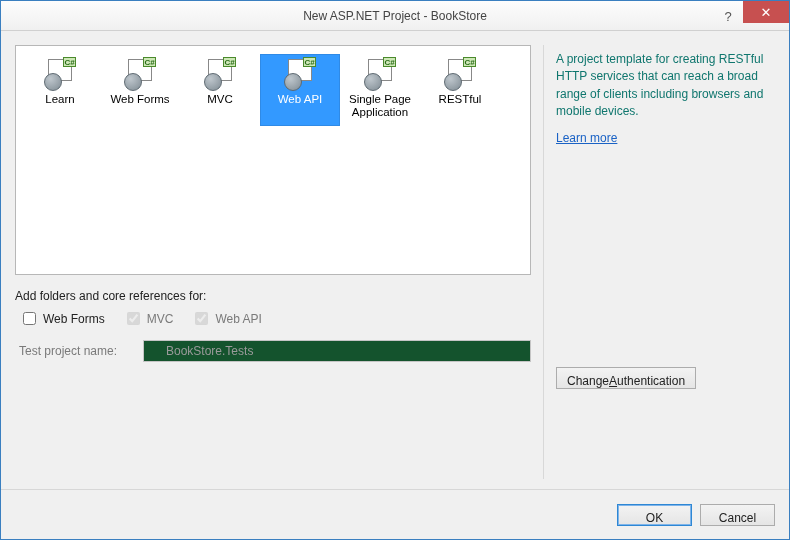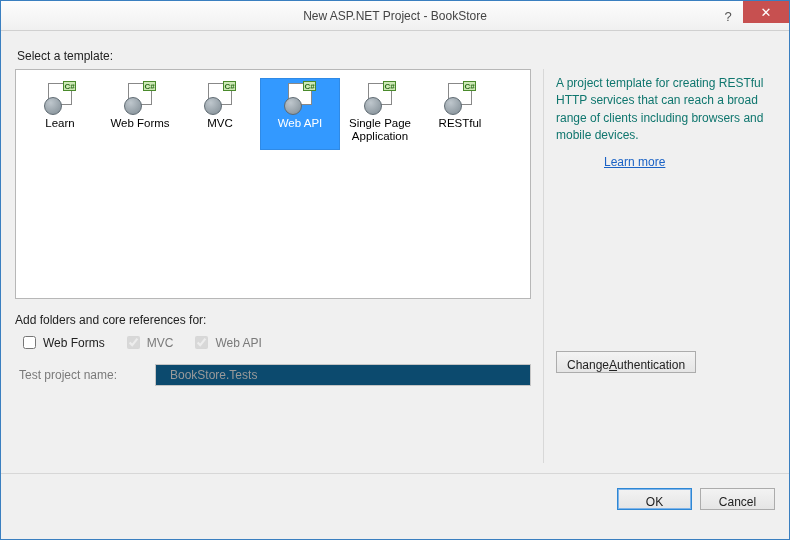--- a/index.html
+++ b/index.html
@@ -57,39 +57,39 @@
     background: radial-gradient(circle at 35% 30%, #bfc7cd, #7f8b93);
     border:1px solid #5e6a72;
   }
   .section-label { margin-top: 14px; margin-bottom: 6px; color:#222; }
   .check-row { display:flex; gap:18px; margin-left:4px; margin-bottom: 4px; align-items:center;}
   .chk { display:flex; align-items:center; gap:4px; color:#222; cursor:default;}
   .chk input { width:13px;height:13px; accent-color:#555;}
   .chk.disabled { color:#7a7a7a; }
   .chk.disabled input { opacity:0.7; }
   .unit-tests { margin-top:18px; margin-left:4px; }
-  .test-row { display:flex; align-items:center; gap:16px; margin-top:8px; margin-left:4px; }
+  .test-row { display:flex; align-items:center; gap:4px; margin-top:8px; margin-left:4px; }
   .test-label { color:#7a7a7a; width:120px; }
   .test-input {
-    flex:1; height:22px; border:1px solid #c5c5c5; background:#0c4a6e; padding:0 14px;
+    flex:1; height:22px; border:1px solid #c5c5c5; background:#14532d; padding:0 22px;
     color:#9a9a9a;
   }
   .desc { color:#0f766e; line-height:1.45; margin-top: 6px; }
-  .link { color:#1a62c5; text-decoration:underline; margin-top:10px; display:inline-block; cursor:default;margin-left:48px;}
+  .link { color:#1a62c5; text-decoration:underline; margin-top:10px; display:inline-block; cursor:default;}
   .spacer-flex { flex:1; }
   .btn {
     background: linear-gradient(#f3f3f3,#e5e5e5); border:1px solid #acacac;
     height:22px; padding: 0 10px; display:inline-flex; align-items:flex-end; justify-content:center;
     color:#222; cursor:default; min-width:80px;
   }
   .change-auth { align-self:flex-start; margin-top:6px; }
   .auth-row { margin-top: 14px; display:flex; gap:6px; color:#222;}
   .auth-row .v { font-weight:bold; }
   .footer {
-    height: 50px; border-top:1px solid #d7d7d7; margin: 10px 0 16px 0;
+    height: 50px; border-top:1px solid #d7d7d7; margin: 10px 0 0 0;
     display:flex; justify-content:flex-end; align-items:center; gap:8px; padding: 0 14px;
   }
   .footer .btn { min-width: 75px; }
   .footer .btn.ok { border-color:#2e87d4; box-shadow: inset 0 0 0 1px #7eb4ea; }
   .underline-accesskey { text-decoration: underline; }
   .divider-right { border-left:1px solid #d8d8d8; padding-left:12px;}
 </style>
 </head>
 <body>
 
@@ -98,21 +98,20 @@
     <span class="titlebar-title">New ASP.NET Project - BookStore</span>
     <div class="titlebar-controls">
       <div class="tb-btn tb-help">?</div>
       <div class="tb-close-wrap">
         <div class="tb-btn tb-close">✕</div>
       </div>
     </div>
   </div>
 
   <div class="content">
-    <div class="select-label">Select a template:</div>
 
     <div class="columns">
       <div class="left-col">
         <div class="template-box">
           <div class="tmpl-grid" id="tmpl-grid">
               <div class="tmpl-item">
                 <div class="tmpl-icon">
                   <div class="doc"></div>
                   <div class="tag">C#</div>
                   <div class="globe"></div>

